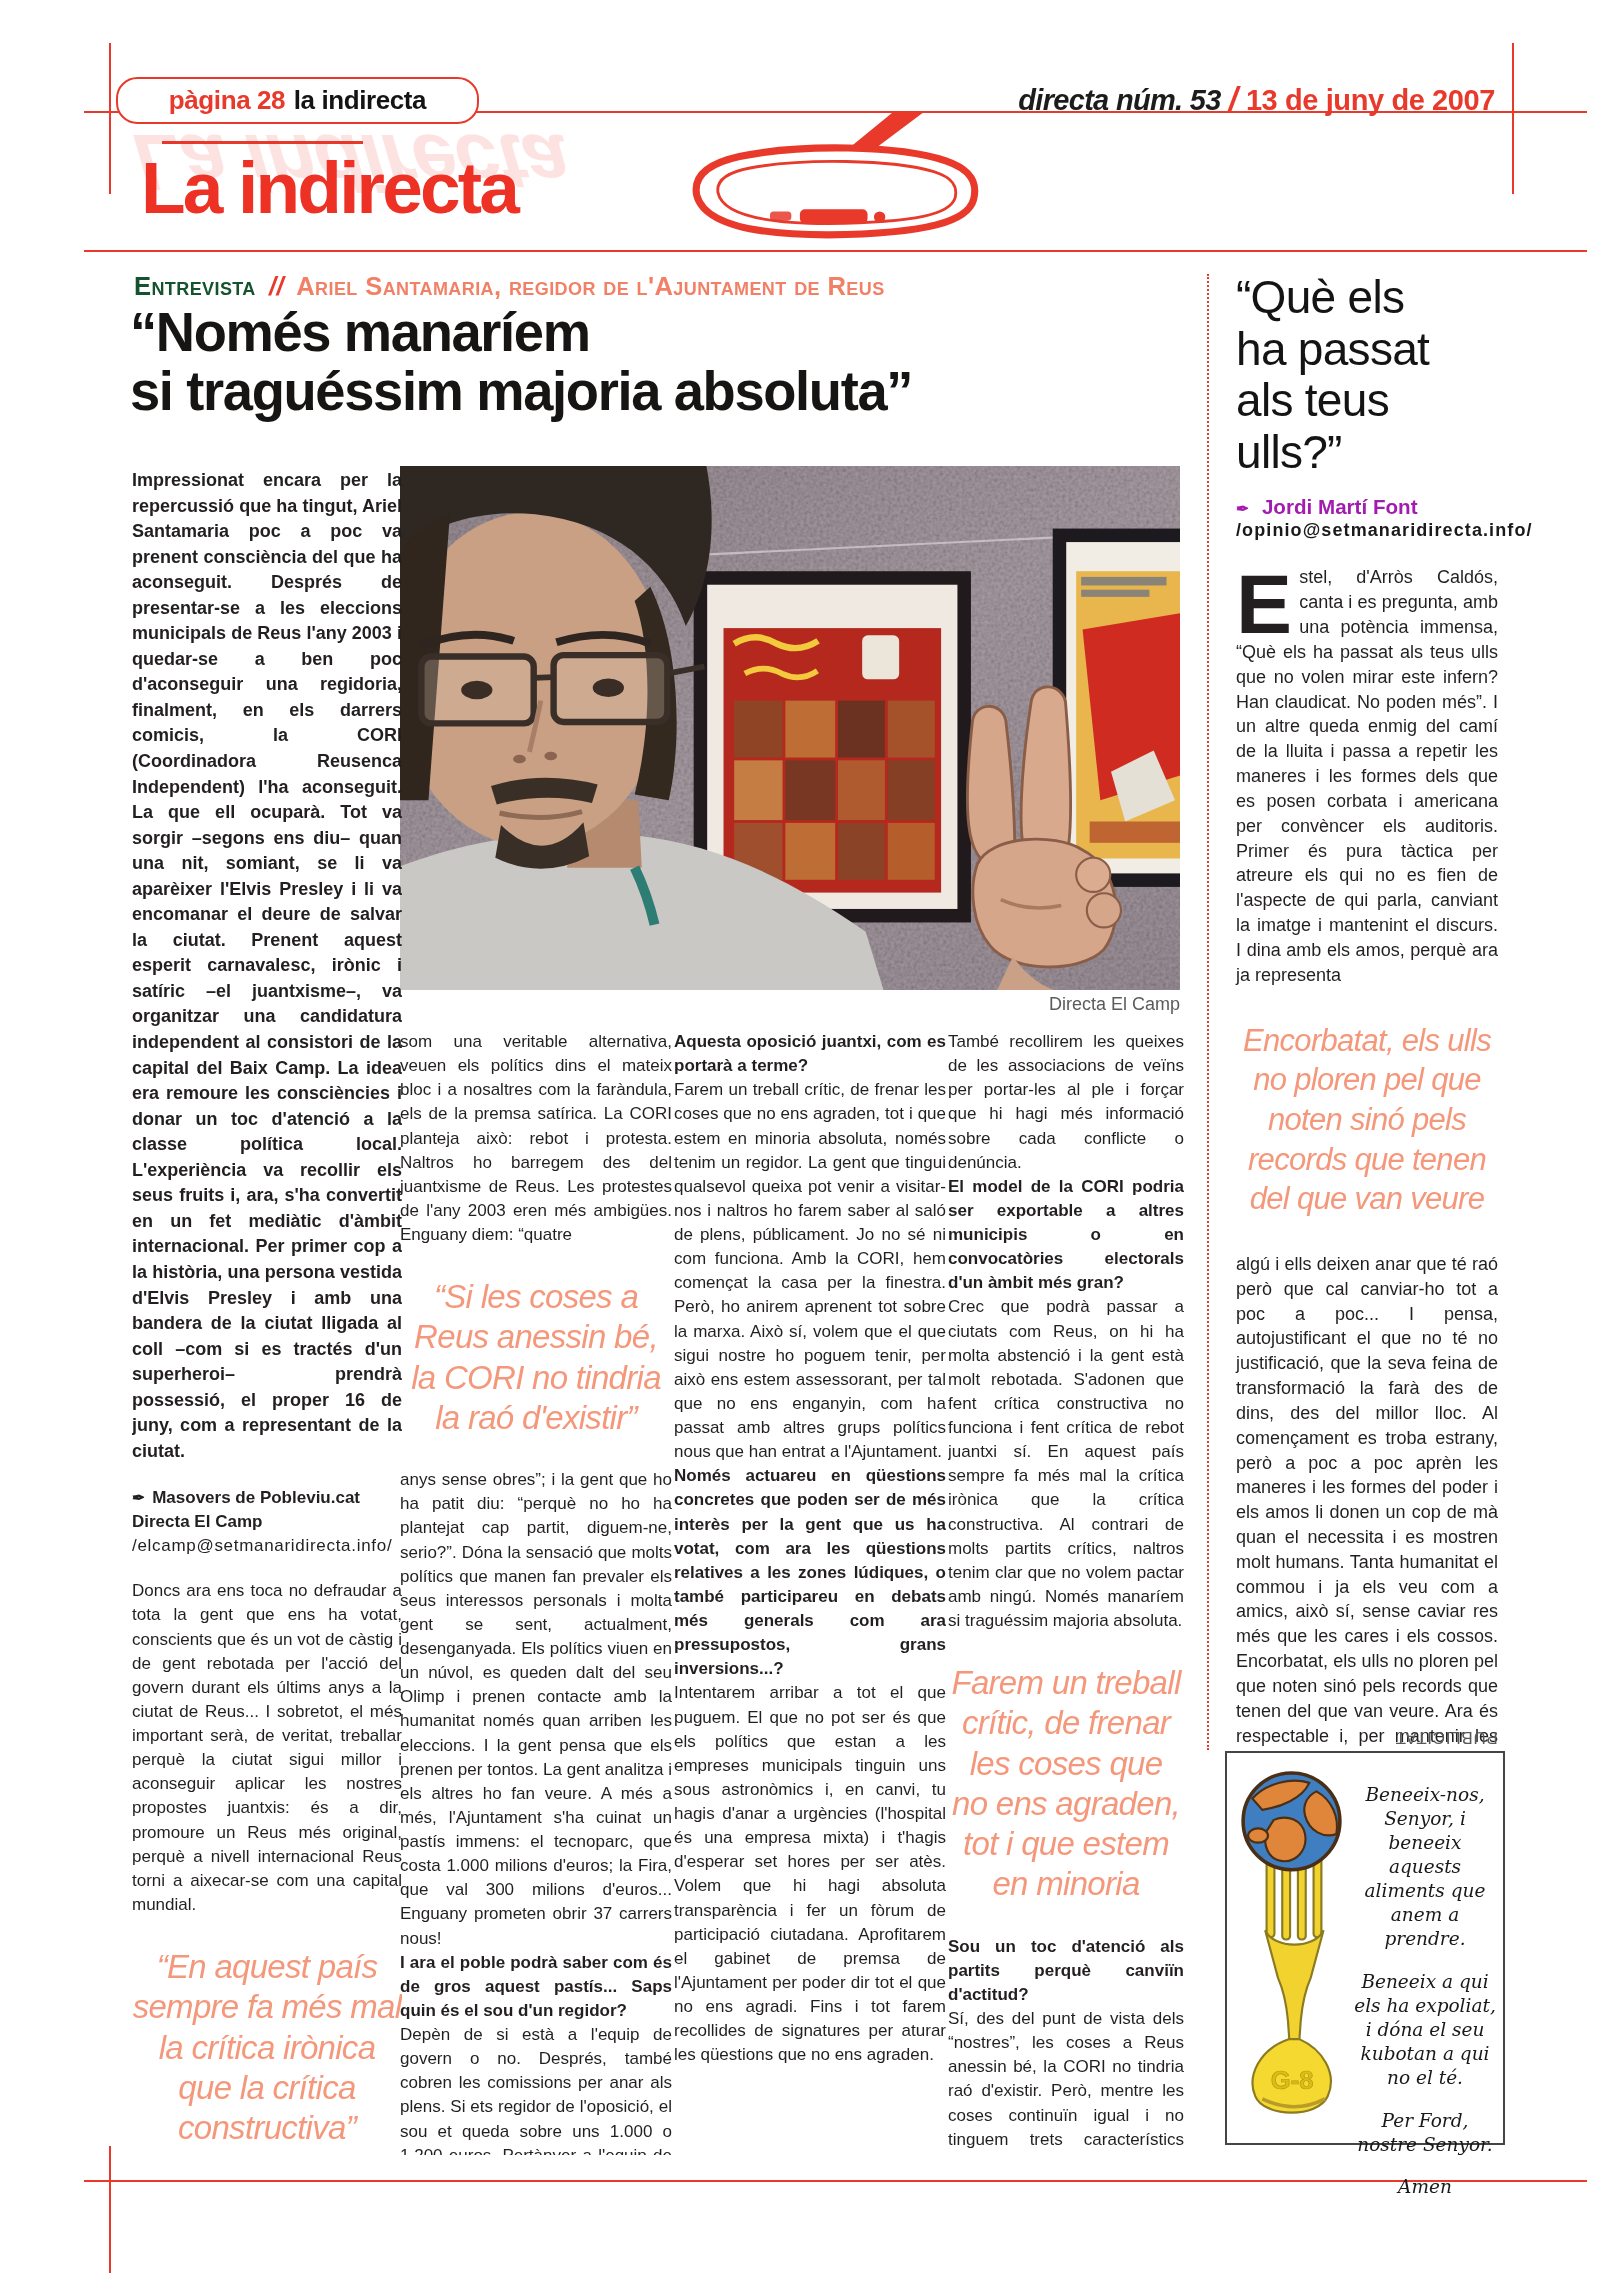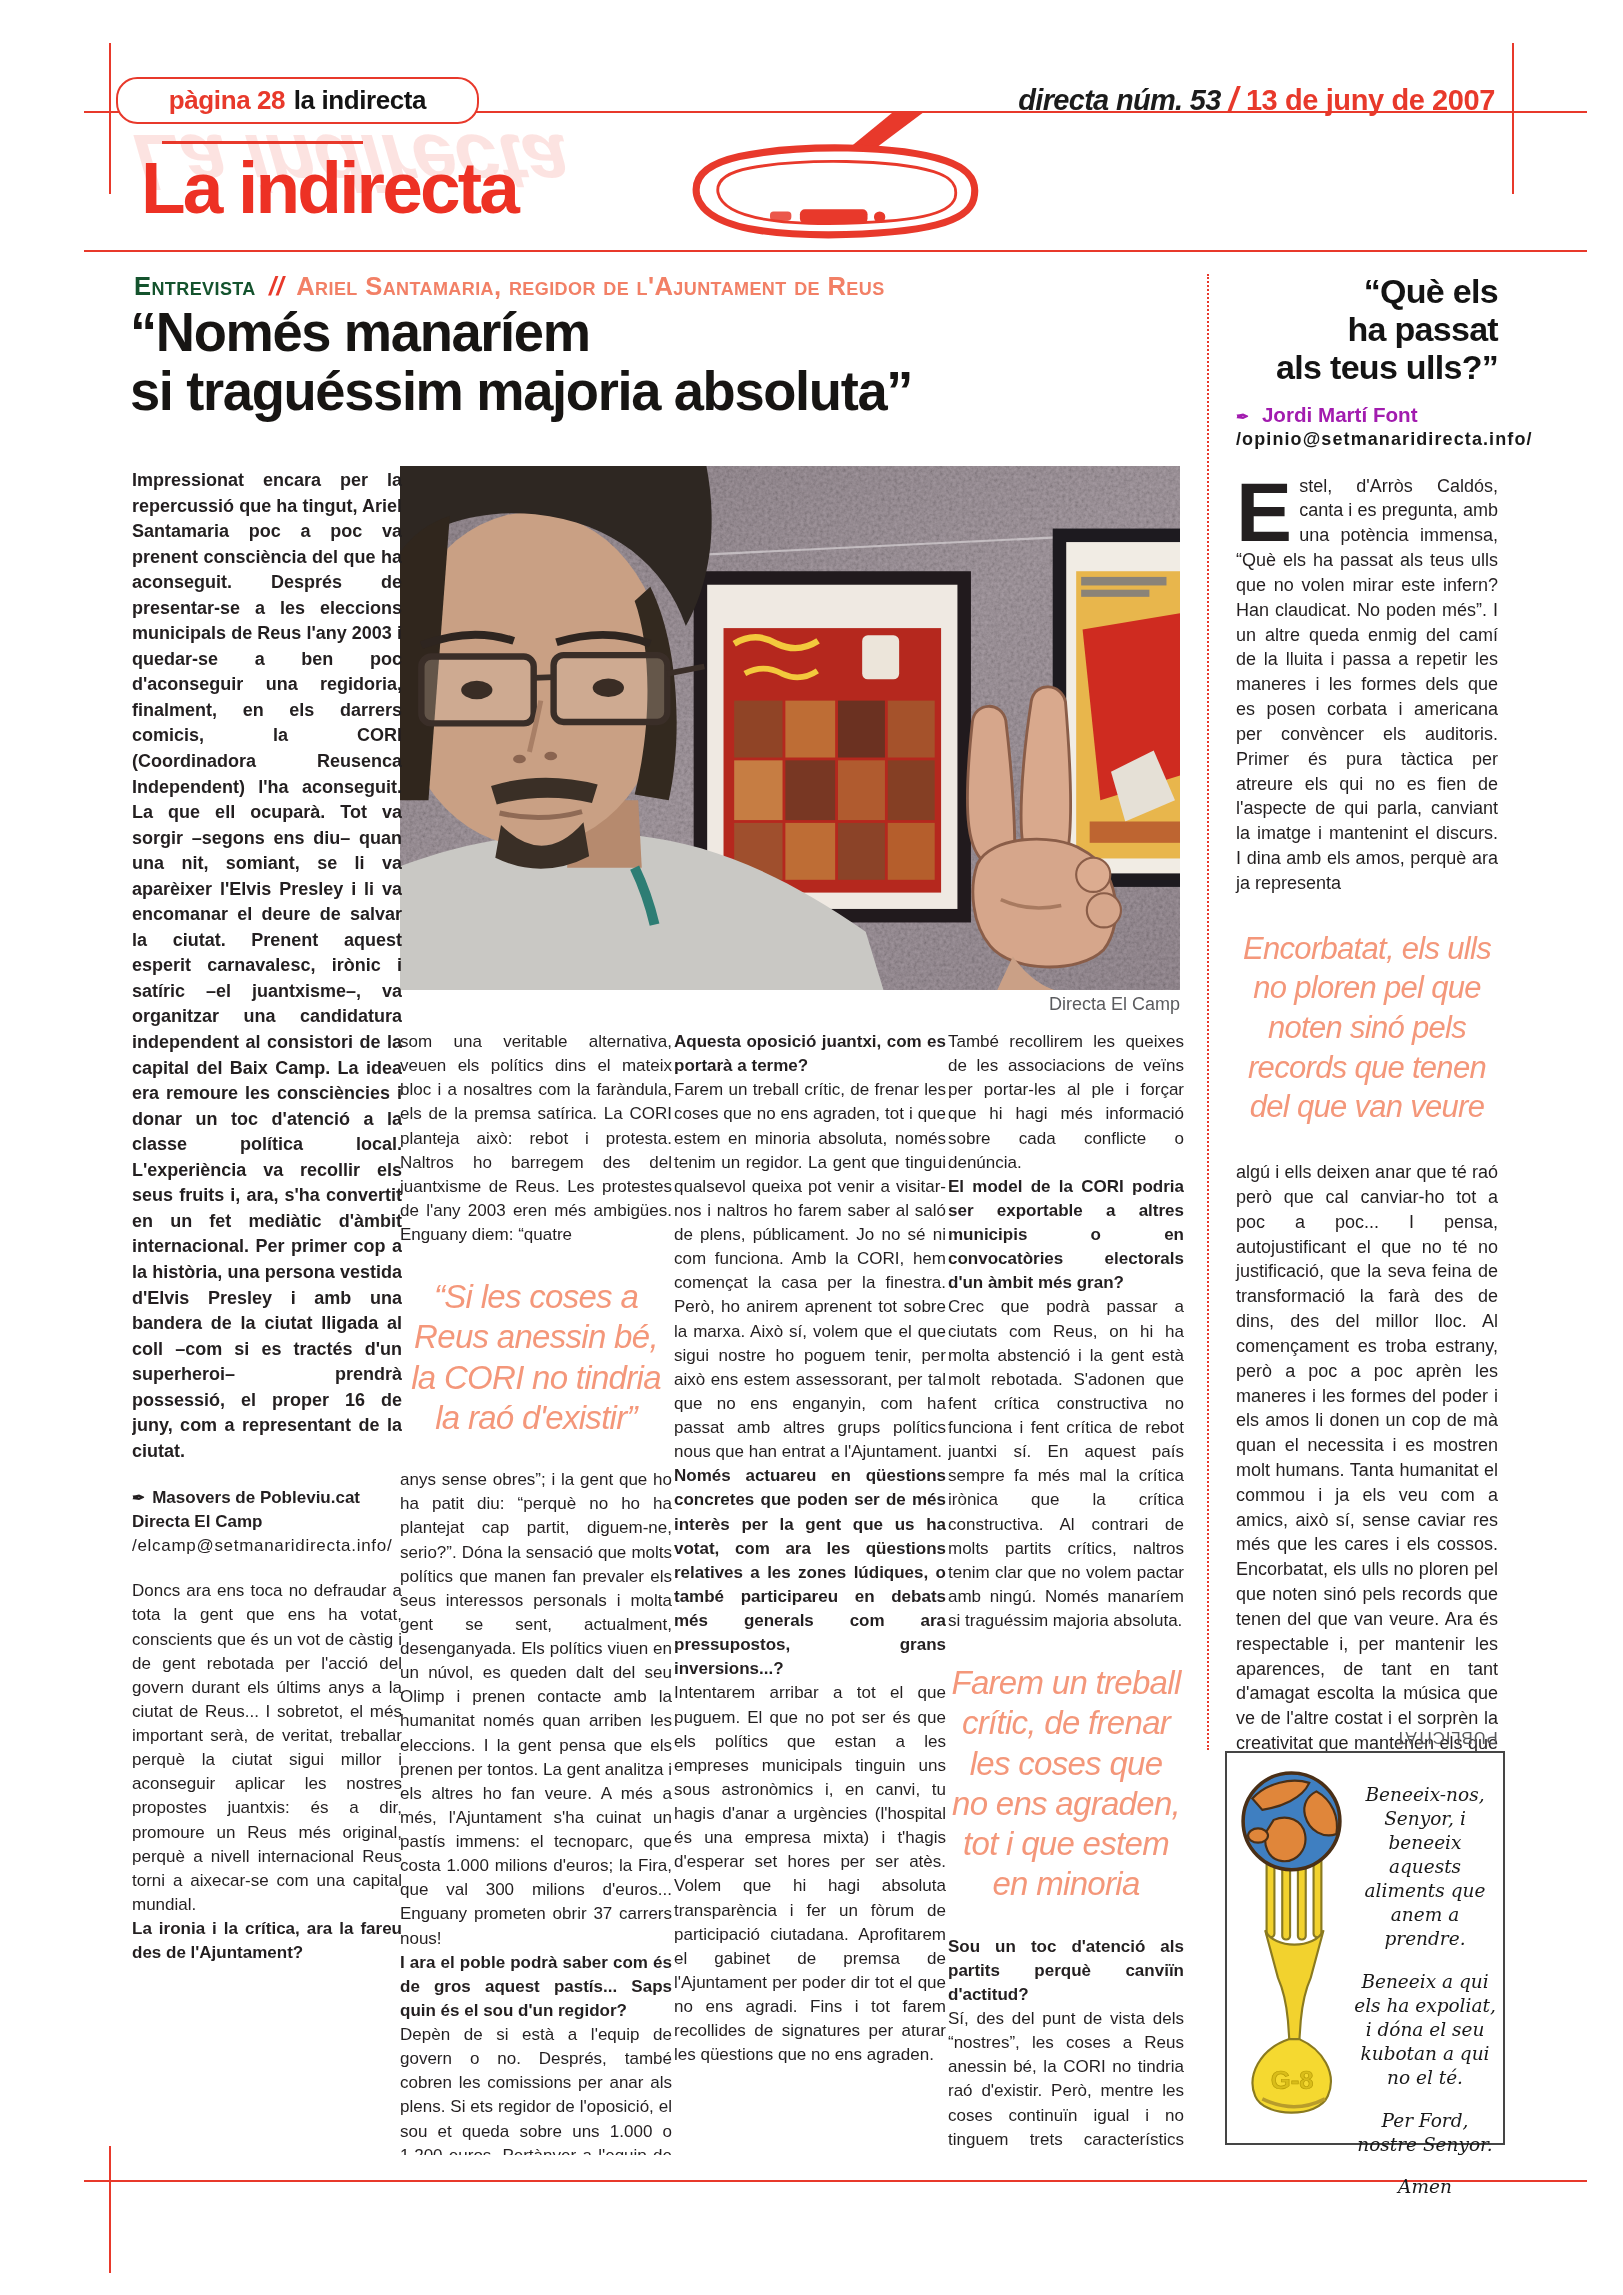--- a/index.html
+++ b/index.html
@@ -48,22 +48,22 @@
   #col1{left:132px;top:468px;width:270px;height:1687px;}
   #col2{left:400px;top:1030px;width:272px;height:1125px;}
   #col3{left:674px;top:1030px;width:272px;height:1125px;}
   #col4{left:948px;top:1030px;width:236px;height:1125px;}
   .credit{position:absolute;left:896px;top:994px;width:284px;text-align:right;font-size:18px;
           color:#5a5b5e;}
   .photo{position:absolute;left:400px;top:466px;width:780px;height:524px;}
   
   .dotted-sep{position:absolute;left:1207px;top:274px;height:1476px;border-left:2.8px dotted #e8392b;}
   .sidebar{position:absolute;left:1236px;top:272px;width:262px;}
-  .sb-title{font-size:34px;font-weight:bold;color:#141414;line-height:1.12;letter-spacing:-0.7px;
-            white-space:pre-line;margin:0 0 17px 0;text-align:right;}
+  .sb-title{font-size:46px;font-weight:normal;color:#141414;line-height:1.12;letter-spacing:-0.7px;
+            white-space:pre-line;margin:0 0 17px 0;}
   .sb-byline{font-size:20.6px;font-weight:bold;color:#a21caf;margin:0;}
   .sb-mail{font-size:18px;letter-spacing:1.1px;color:#1a1a1a;margin:1.4px 0 24px 0;font-weight:bold;}
   .sb-body{font-size:18px;line-height:1.38;text-align:justify;margin:0;}
   .dropcap{float:left;font-size:84px;line-height:0.82;font-weight:bold;padding:4.3px 7.1px 0 0;}
   .sb-pull{color:#f4977a;font-style:italic;font-size:31px;line-height:1.28;text-align:center;
            letter-spacing:-0.7px;margin:33px 0;}
   .publicitat{position:absolute;left:1236px;top:1727px;width:262px;text-align:right;font-size:17px;
               color:#58595b;letter-spacing:0.7px;}
   .publicitat span{display:inline-block;transform:rotate(180deg);}
   
@@ -202,20 +202,21 @@
     </g>
   </svg>
   <div class="credit">Directa El Camp</div>
 
   <div id="col1" class="col">
       <p class="p-lead">Impressionat encara per la repercussió que ha tingut, Ariel Santamaria poc a poc va prenent consciència del que ha aconseguit. Després de presentar-se a les eleccions municipals de Reus l'any 2003 i quedar-se a ben poc d'aconseguir una regidoria, finalment, en els darrers comicis, la CORI (Coordinadora Reusenca Independent) l'ha aconseguit. La que ell ocuparà. Tot va sorgir –segons ens diu– quan una nit, somiant, se li va aparèixer l'Elvis Presley i li va encomanar el deure de salvar la ciutat. Prenent aquest esperit carnavalesc, irònic i satíric –el juantxisme–, va organitzar una candidatura independent al consistori de la capital del Baix Camp. La idea era remoure les consciències i donar un toc d'atenció a la classe política local. L'experiència va recollir els seus fruits i, ara, s'ha convertit en un fet mediàtic d'àmbit internacional. Per primer cop a la història, una persona vestida d'Elvis Presley i amb una bandera de la ciutat lligada al coll –com si es tractés d'un superheroi– prendrà possessió, el proper 16 de juny, com a representant de la ciutat.</p>
       <p class="p-byline"><span class="pen">✒</span>Masovers de Pobleviu.cat</p>
       <p class="p-byline2">Directa El Camp</p>
       <p class="p-byline3">/elcamp@setmanaridirecta.info/</p>
       <p class="p-a">Doncs ara ens toca no defraudar a tota la gent que ens ha votat, conscients que és un vot de càstig i de gent rebotada per l'acció del govern durant els últims anys a la ciutat de Reus... I sobretot, el més important serà, de veritat, treballar perquè la ciutat sigui millor i aconseguir aplicar les nostres propostes juantxis: és a dir, promoure un Reus més original, perquè a nivell internacional Reus torni a aixecar-se com una capital mundial.</p>
+      <p class="p-pull">“En aquest país sempre fa més mal la crítica irònica que la crítica constructiva”</p>
       <p class="p-q">La ironia i la crítica, ara la fareu des de l'Ajuntament?</p>
     </div>
   <div id="col2" class="col">
       <p class="p-a">som una veritable alternativa, veuen els polítics dins el mateix bloc i a nosaltres com la faràndula, els de la premsa satírica. La CORI planteja això: rebot i protesta. Naltros ho barregem des del juantxisme de Reus. Les protestes de l'any 2003 eren més ambigües. Enguany diem: “quatre</p>
       <p class="p-pull">“Si les coses a Reus anessin bé, la CORI no tindria la raó d'existir”</p>
       <p class="p-a">anys sense obres”; i la gent que ho ha patit diu: “perquè no ho ha plantejat cap partit, diguem-ne, serio?”. Dóna la sensació que molts polítics que manen fan prevaler els seus interessos personals i molta gent se sent, actualment, desenganyada. Els polítics viuen en un núvol, es queden dalt del seu Olimp i prenen contacte amb la humanitat només quan arriben les eleccions. I la gent pensa que els prenen per tontos. La gent analitza i els altres ho fan veure. A més a més, l'Ajuntament s'ha cuinat un pastís immens: el tecnoparc, que costa 1.000 milions d'euros; la Fira, que val 300 milions d'euros... Enguany prometen obrir 37 carrers nous!</p>
       <p class="p-q">I ara el poble podrà saber com és de gros aquest pastís... Saps quin és el sou d'un regidor?</p>
       <p class="p-a">Depèn de si està a l'equip de govern o no. Després, també cobren les comissions per anar als plens. Si ets regidor de l'oposició, el sou et queda sobre uns 1.000 o 1.200 euros. Pertànyer a l'equip de govern representa uns 3.000 euros per cada regidor. Després, també depèn dels càr-</p>
     </div>
   <div id="col3" class="col">

